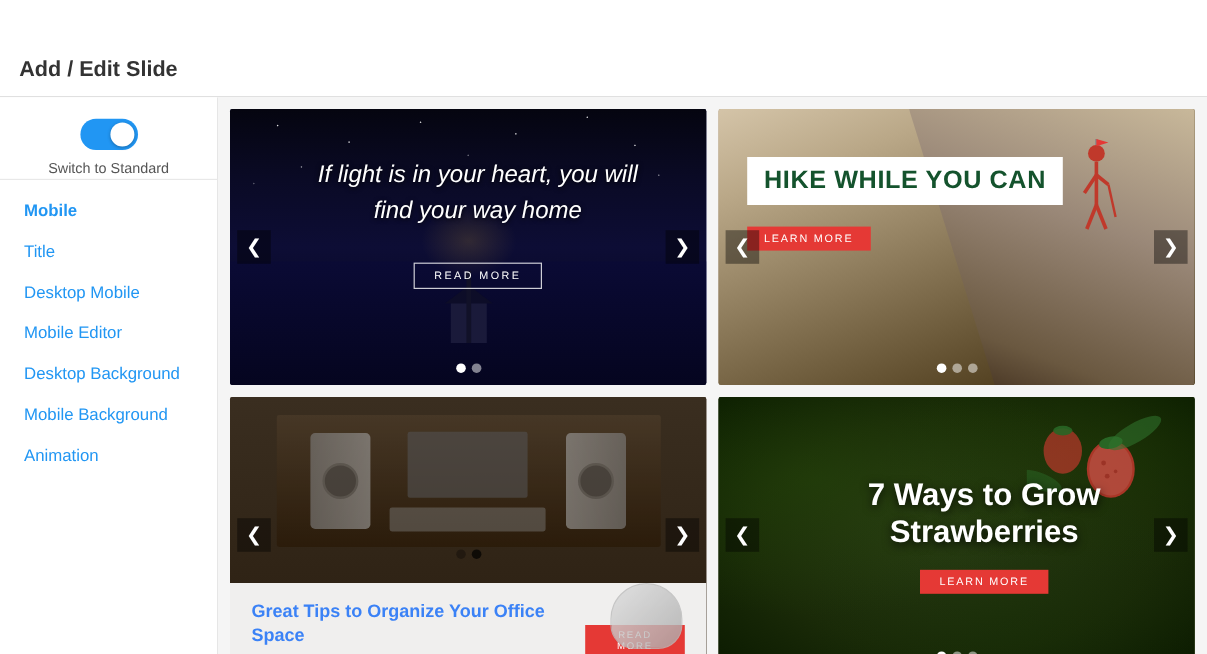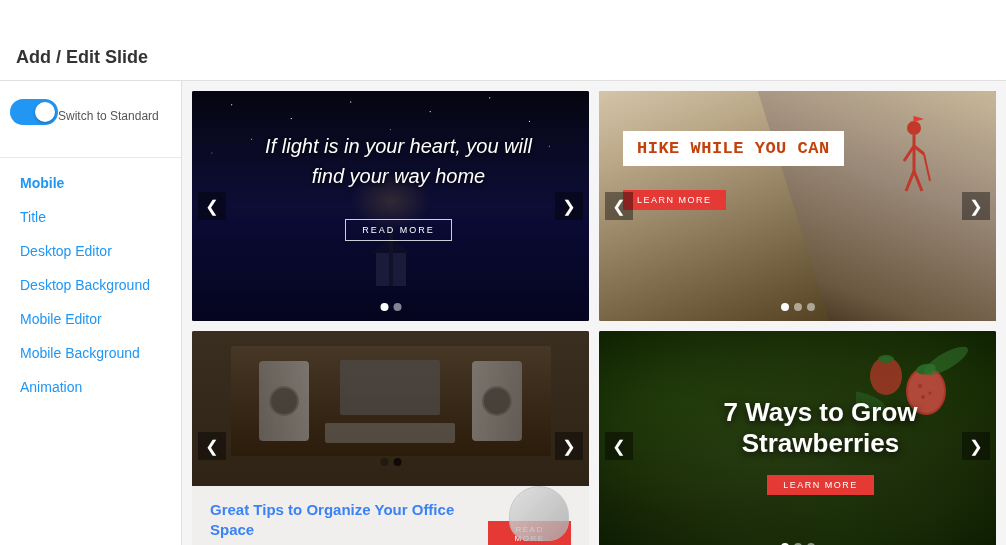--- a/index.html
+++ b/index.html
@@ -38,23 +38,23 @@
       min-width: 182px;
       background: #fff;
       border-right: 1px solid #e0e0e0;
       display: flex;
       flex-direction: column;
       padding-bottom: 10px;
     }
 
     .sidebar-toggle-area {
       display: flex;
-      flex-direction: row;
+      flex-direction: column;
       align-items: center;
-      padding: 18px 10px 24px;
+      padding: 18px 10px 2px;
       border-bottom: 1px solid #e8e8e8;
     }
 
     
     .toggle-switch {
       width: 48px;
       height: 26px;
       background: #2196F3;
       border-radius: 13px;
       position: relative;
@@ -275,23 +275,23 @@
     <div class="sidebar">
 
       <div class="sidebar-toggle-area">
         <div class="toggle-switch"></div>
         <span class="toggle-label">Switch to Standard</span>
       </div>
 
       <div class="sidebar-nav">
         <a class="nav-item section-label active">Mobile</a>
         <a class="nav-item">Title</a>
-        <a class="nav-item">Desktop Editor</a>
+        <a class="nav-item">Desktop Mobile</a>
+        <a class="nav-item">Mobile Editor</a>
         <a class="nav-item">Desktop Background</a>
-        <a class="nav-item">Mobile Editor</a>
         <a class="nav-item">Mobile Background</a>
         <a class="nav-item">Animation</a>
       </div>
     </div>
 
     <div class="content-area">
 
       <div class="slide-card slide-night">
 
         <div style="position:absolute;top:0;left:0;right:0;bottom:0;background:linear-gradient(to bottom,#050510 0%,#0a0a25 25%,#0d0d35 50%,#080825 75%,#05051a 100%);"></div>
@@ -319,21 +319,21 @@
         <button class="slide-arrow right">❯</button>
       </div>
 
       <div class="slide-card slide-hike">
         <div class="mountain-bg"></div>
 
         <div style="position:absolute;top:0;left:0;right:0;bottom:0;background:linear-gradient(160deg,#d4c4a8 0%,#baa888 20%,#9a8868 40%,#7a6848 60%,#5a4828 80%,#3a2808 100%);"></div>
         <div style="position:absolute;top:0;right:0;width:60%;height:100%;background:linear-gradient(200deg,#c8b89a 0%,#9a8878 40%,#6a5840 80%,#3a2818 100%);clip-path:polygon(0 0,100% 0,100% 100%,30% 100%);"></div>
 
         <div style="position:absolute;top:40px;left:24px;background:#fff;padding:8px 14px;">
-          <span style="font-size:17px;font-weight:900;color:#c2410c;text-transform:uppercase;letter-spacing:0.5px;font-family:Liberation Mono, monospace;">HIKE WHILE YOU CAN</span>
+          <span style="font-size:21px;font-weight:900;color:#14532d;text-transform:uppercase;letter-spacing:0.5px;">HIKE WHILE YOU CAN</span>
         </div>
 
         <div style="position:absolute;top:98px;left:24px;">
           <button style="background:#e53935;color:#fff;font-size:9px;padding:5px 14px;letter-spacing:1.5px;text-transform:uppercase;border:none;cursor:pointer;">LEARN MORE</button>
         </div>
 
         <div style="position:absolute;right:60px;top:25px;">
           <svg width="50" height="100" viewBox="0 0 50 100">
             <circle cx="28" cy="12" r="7" fill="#c0392b"></circle>
             <line x1="28" y1="19" x2="28" y2="55" stroke="#c0392b" stroke-width="3"></line>

